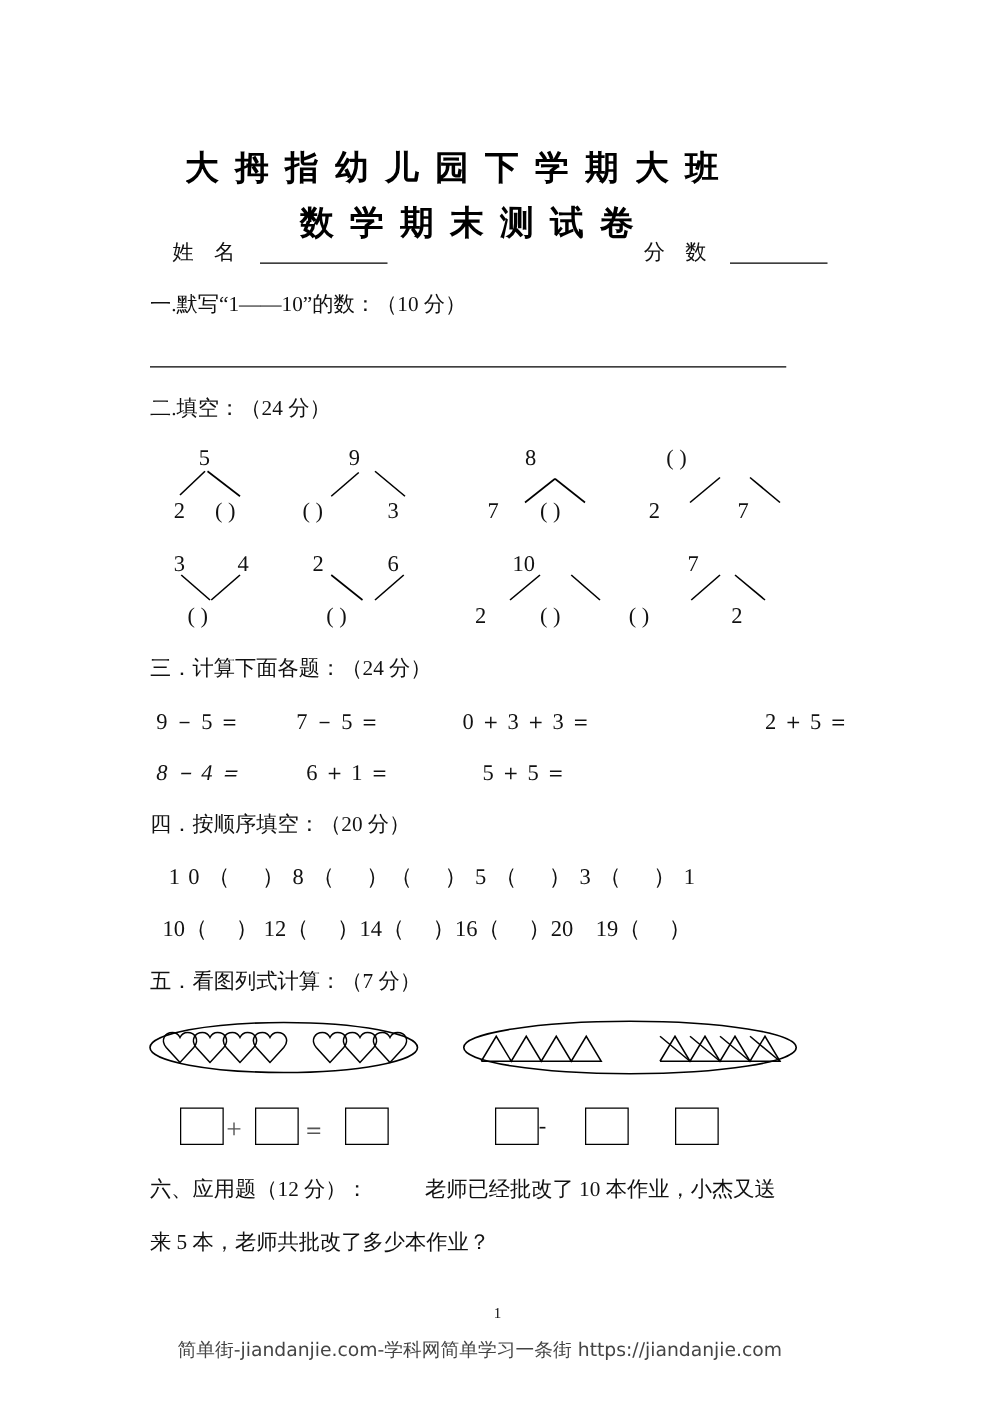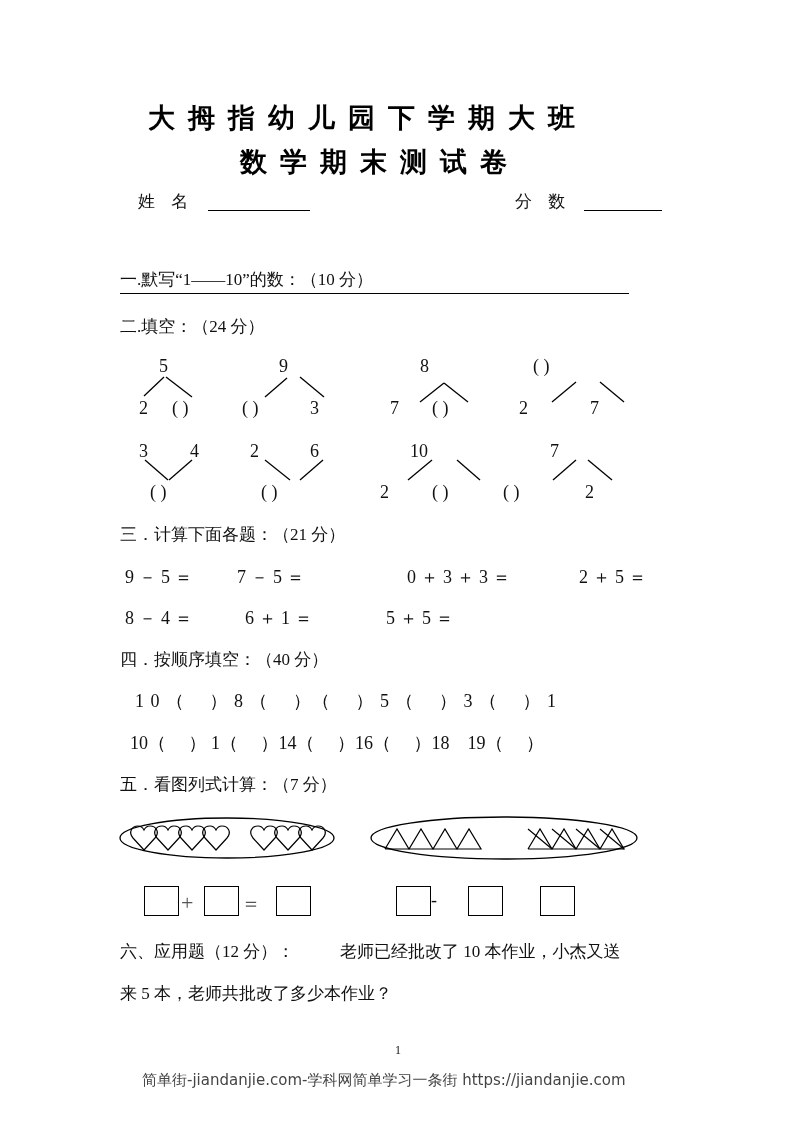--- a/index.html
+++ b/index.html
@@ -1,40 +1,40 @@
 <!DOCTYPE html>
 <html><head>
 <meta charset="utf-8">
 <style>
   html, body { margin: 0; padding: 0; background: #ffffff; }
   body { width: 793px; height: 1122px; position: relative; overflow: hidden;
          font-family: "DejaVu Serif", "Liberation Serif", serif; color: #111; }
   .abs { position: absolute; white-space: nowrap; font-family: Liberation Serif, serif; }
   .title { font-family: "DejaVu Sans", "Liberation Sans", sans-serif; font-weight: bold;
-           font-size: 27px; letter-spacing: 13px; color: #000; }
+           font-size: 27px; letter-spacing: 13px; color: #000; margin-top: 16px; }
   .body-text { font-size: 17px; }
   .num { font-family: "Liberation Serif", "DejaVu Serif", serif; font-size: 18px; }
   .line { position: absolute; height: 0; border-top: 1.3px solid #000; }
   svg { position: absolute; left: 0; top: 0; }
   .box { position: absolute; width: 35px; height: 30px; border: 1.3px solid #000; box-sizing: border-box; }
   .footer { font-family: "DejaVu Sans", "Liberation Sans", sans-serif; font-size: 15px; color: #444; }
   .pagenum { font-family: "Liberation Serif", serif; font-size: 12px; }
 </style>
 </head>
 <body>
 
 <div class="abs title" style="left:148px; top:100px;">大拇指幼儿园下学期大班</div>
 <div class="abs title" style="left:240px; top:144px;">数学期末测试卷</div>
 
 <div class="abs body-text" style="left:138px; top:190px; letter-spacing:6px;">姓  名</div>
 <div class="line" style="left:208px; top:210px; width:102px;"></div>
 <div class="abs body-text" style="left:515px; top:190px; letter-spacing:6px;">分  数</div>
 <div class="line" style="left:584px; top:210px; width:78px;"></div>
 
-<div class="abs body-text" style="left:120px; top:232px;margin-top:36px;">一.默写“1——10”的数：（10 分）</div>
+<div class="abs body-text" style="left:120px; top:232px;">一.默写“1——10”的数：（10 分）</div>
 <div class="line" style="left:120px; top:293px; width:509px;"></div>
 
 <div class="abs body-text" style="left:120px; top:315px;text-align:right;">二.填空：（24 分）</div>
 
 <div>
   <div class="abs num" style="left:159px; top:356px;">5</div>
   <div class="abs num" style="left:139px; top:398px;">2</div>
   <div class="abs num" style="left:172px; top:398px;">(   )</div>
 
   <div class="abs num" style="left:279px; top:356px;">9</div>
@@ -115,32 +115,32 @@
     <polyline points="385,849 397,829 409,849 421,829 433,849 445,829 457,849 469,829 481,849 385,849"></polyline>
 
     <polyline points="528,849 540,829 552,849 564,829 576,849 588,829 600,849 612,829 624,849 528,849"></polyline>
     <line x1="528" y1="829" x2="552" y2="849"></line>
     <line x1="552" y1="829" x2="576" y2="849"></line>
     <line x1="576" y1="829" x2="600" y2="849"></line>
     <line x1="600" y1="829" x2="624" y2="849"></line>
   </g>
 </svg>
 
-<div class="abs body-text" style="left:120px; top:523px;">三．计算下面各题：（21 分）</div>
+<div class="abs body-text" style="left:120px; top:523px;">三．计算下面各题：（24 分）</div>
 <div class="abs num" style="left:125px; top:565px;">9 － 5 ＝</div>
 <div class="abs num" style="left:237px; top:565px;">7 － 5 ＝</div>
-<div class="abs num" style="left:407px; top:565px;">0 ＋ 3 ＋ 3 ＝</div>
-<div class="abs num" style="left:579px; top:565px;font-family:Liberation Serif, serif;">2 ＋ 5 ＝</div>
-<div class="abs num" style="left:125px; top:606px;">8 － 4 ＝</div>
+<div class="abs num" style="left:370px; top:565px;">0 ＋ 3 ＋ 3 ＝</div>
+<div class="abs num" style="left:612px; top:565px;font-family:Liberation Serif, serif;">2 ＋ 5 ＝</div>
+<div class="abs num" style="left:125px; top:606px;font-style:italic;">8 － 4 ＝</div>
 <div class="abs num" style="left:245px; top:606px;">6 ＋ 1 ＝</div>
 <div class="abs num" style="left:386px; top:606px;">5 ＋ 5 ＝</div>
 
-<div class="abs body-text" style="left:120px; top:648px;">四．按顺序填空：（40 分）</div>
+<div class="abs body-text" style="left:120px; top:648px;">四．按顺序填空：（20 分）</div>
 <div class="abs num" style="left:135px; top:689px; letter-spacing:1px;">1 0 （　 ） 8 （　 ）（　 ） 5 （　 ） 3 （　 ） 1</div>
-<div class="abs num" style="left:130px; top:731px;">10（　 ） 1（　 ）14（　 ）16（　 ）18　19（　 ）</div>
+<div class="abs num" style="left:130px; top:731px;">10（　 ） 12（　 ）14（　 ）16（　 ）20　19（　 ）</div>
 
 <div class="abs body-text" style="left:120px; top:773px;">五．看图列式计算：（7 分）</div>
 
 <div class="box" style="left:144px; top:886px;"></div>
 <div class="abs num" style="left:181px; top:890px; font-size:22px; color:#555;">+</div>
 <div class="box" style="left:204px; top:886px;"></div>
 <div class="abs num" style="left:241px; top:890px; font-size:20px; color:#555;">＝</div>
 <div class="box" style="left:276px; top:886px;"></div>
 
 <div class="box" style="left:396px; top:886px;"></div>

